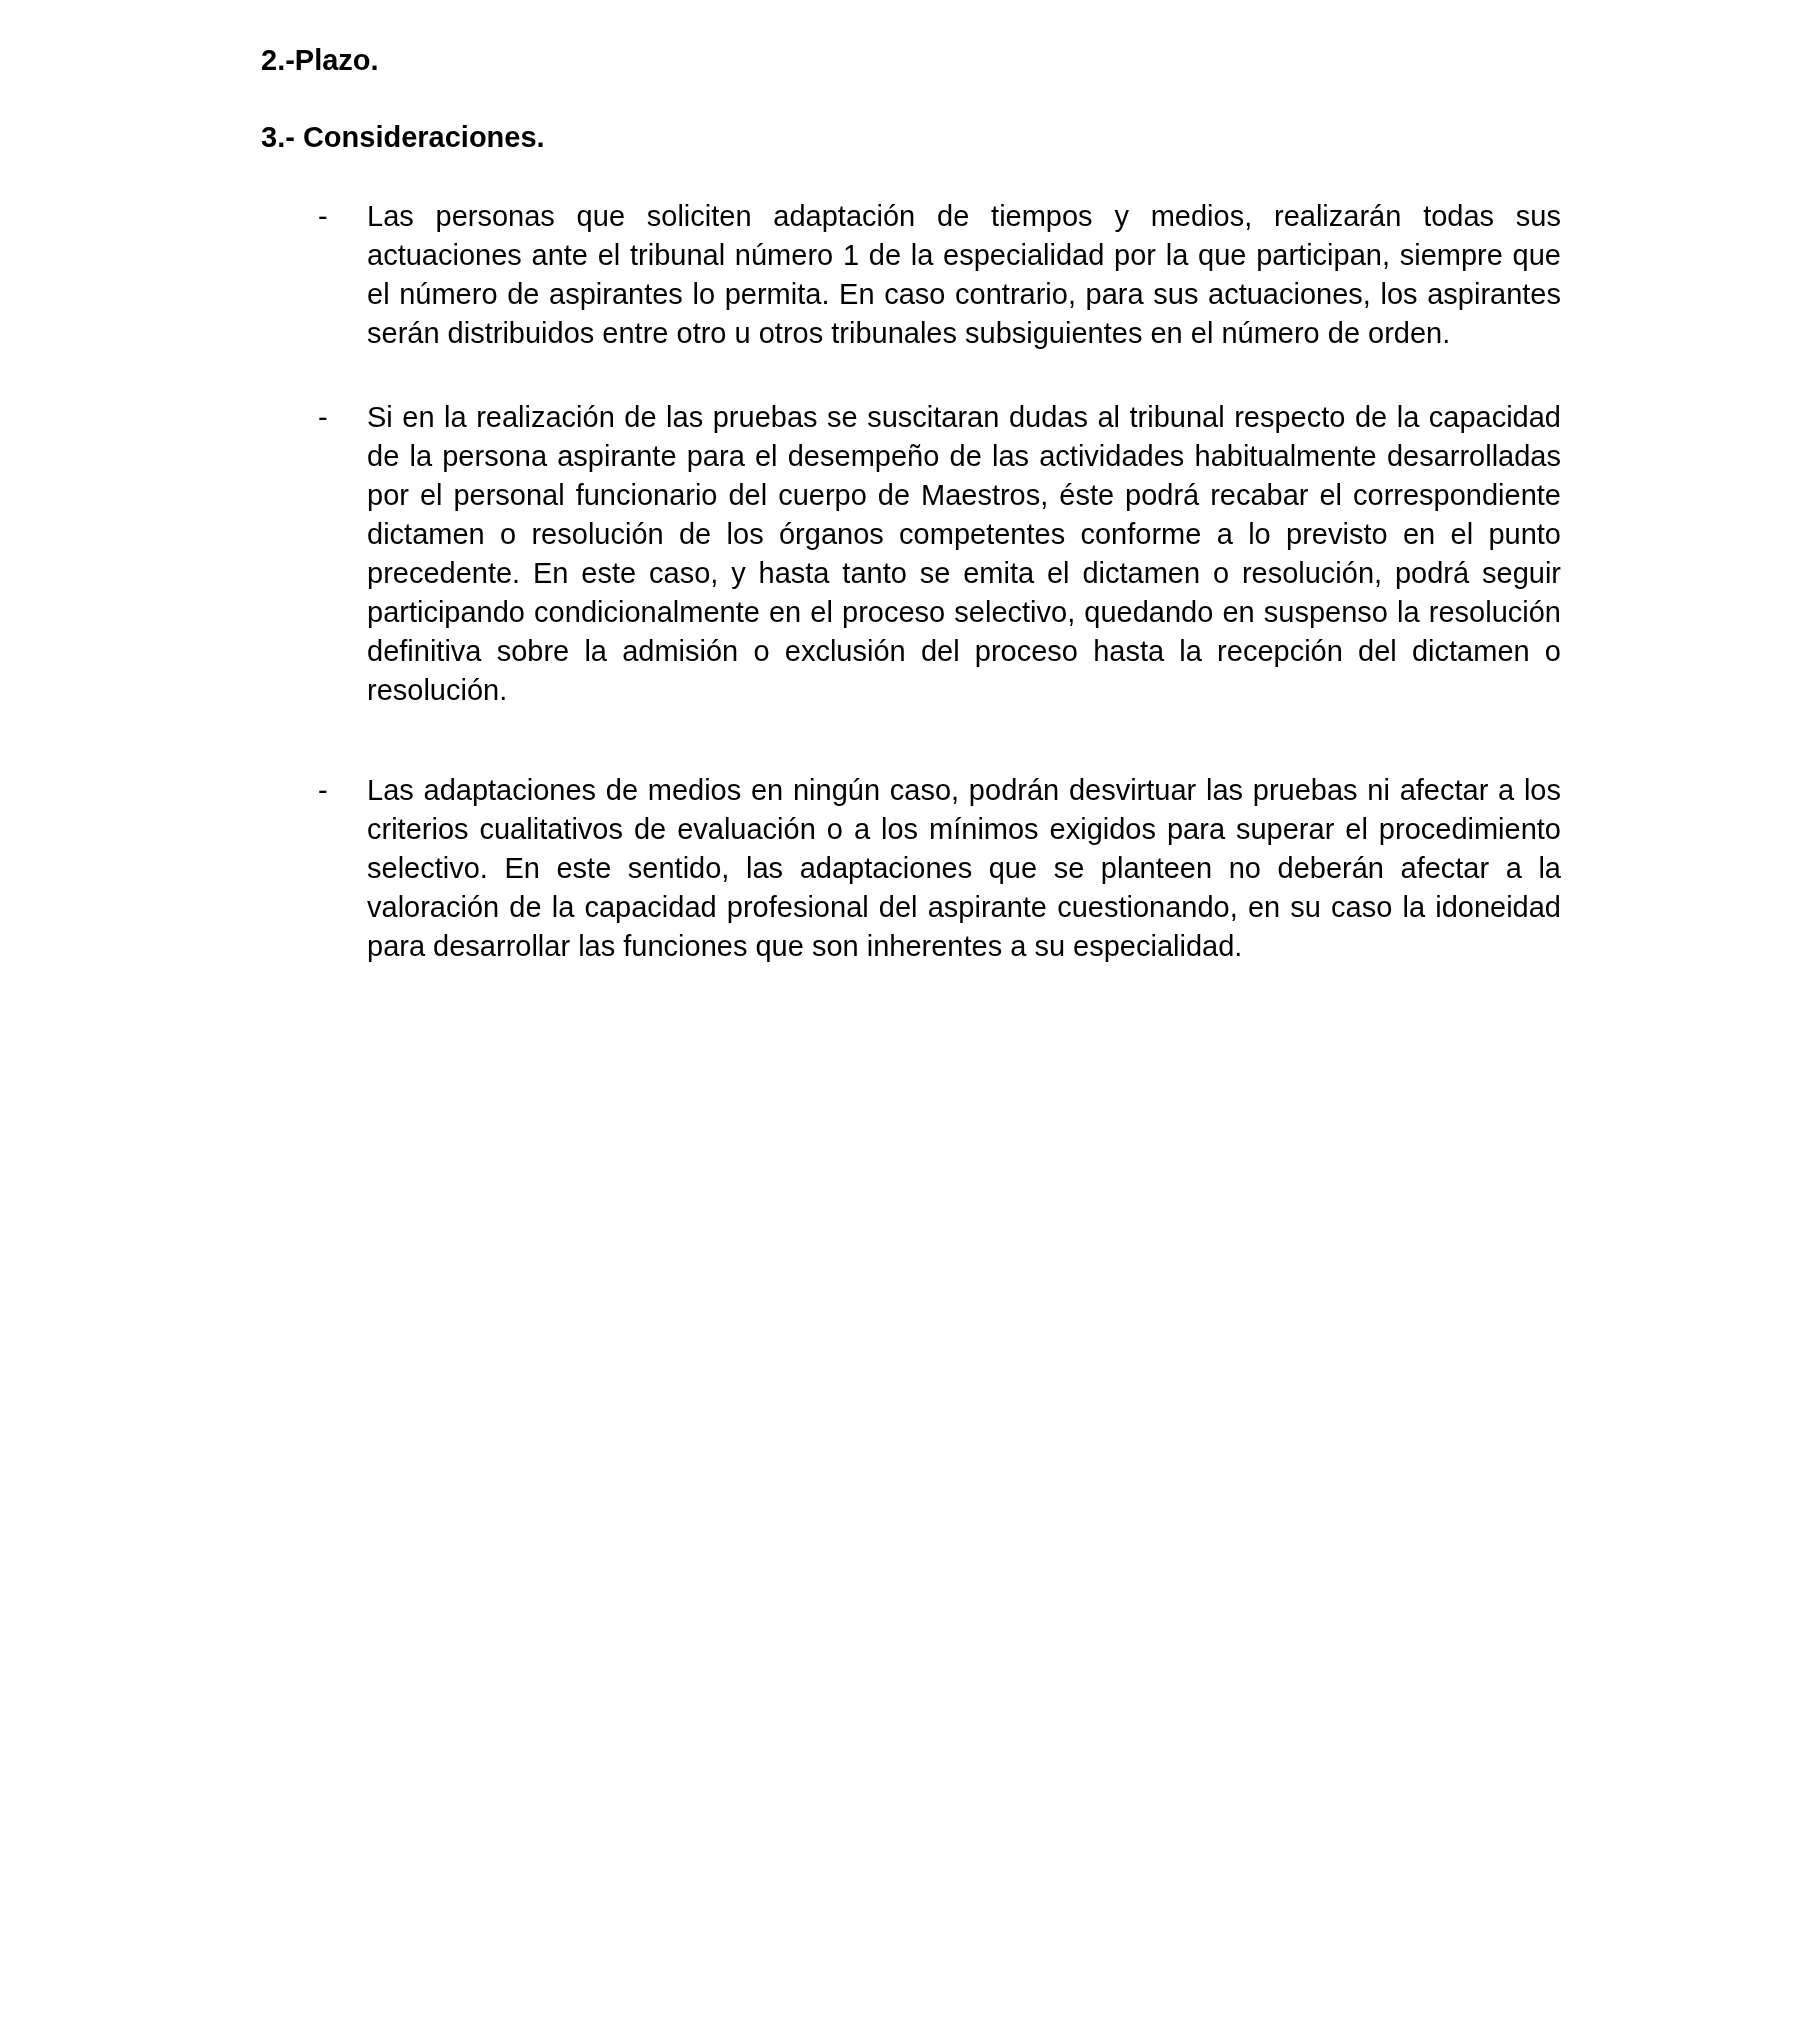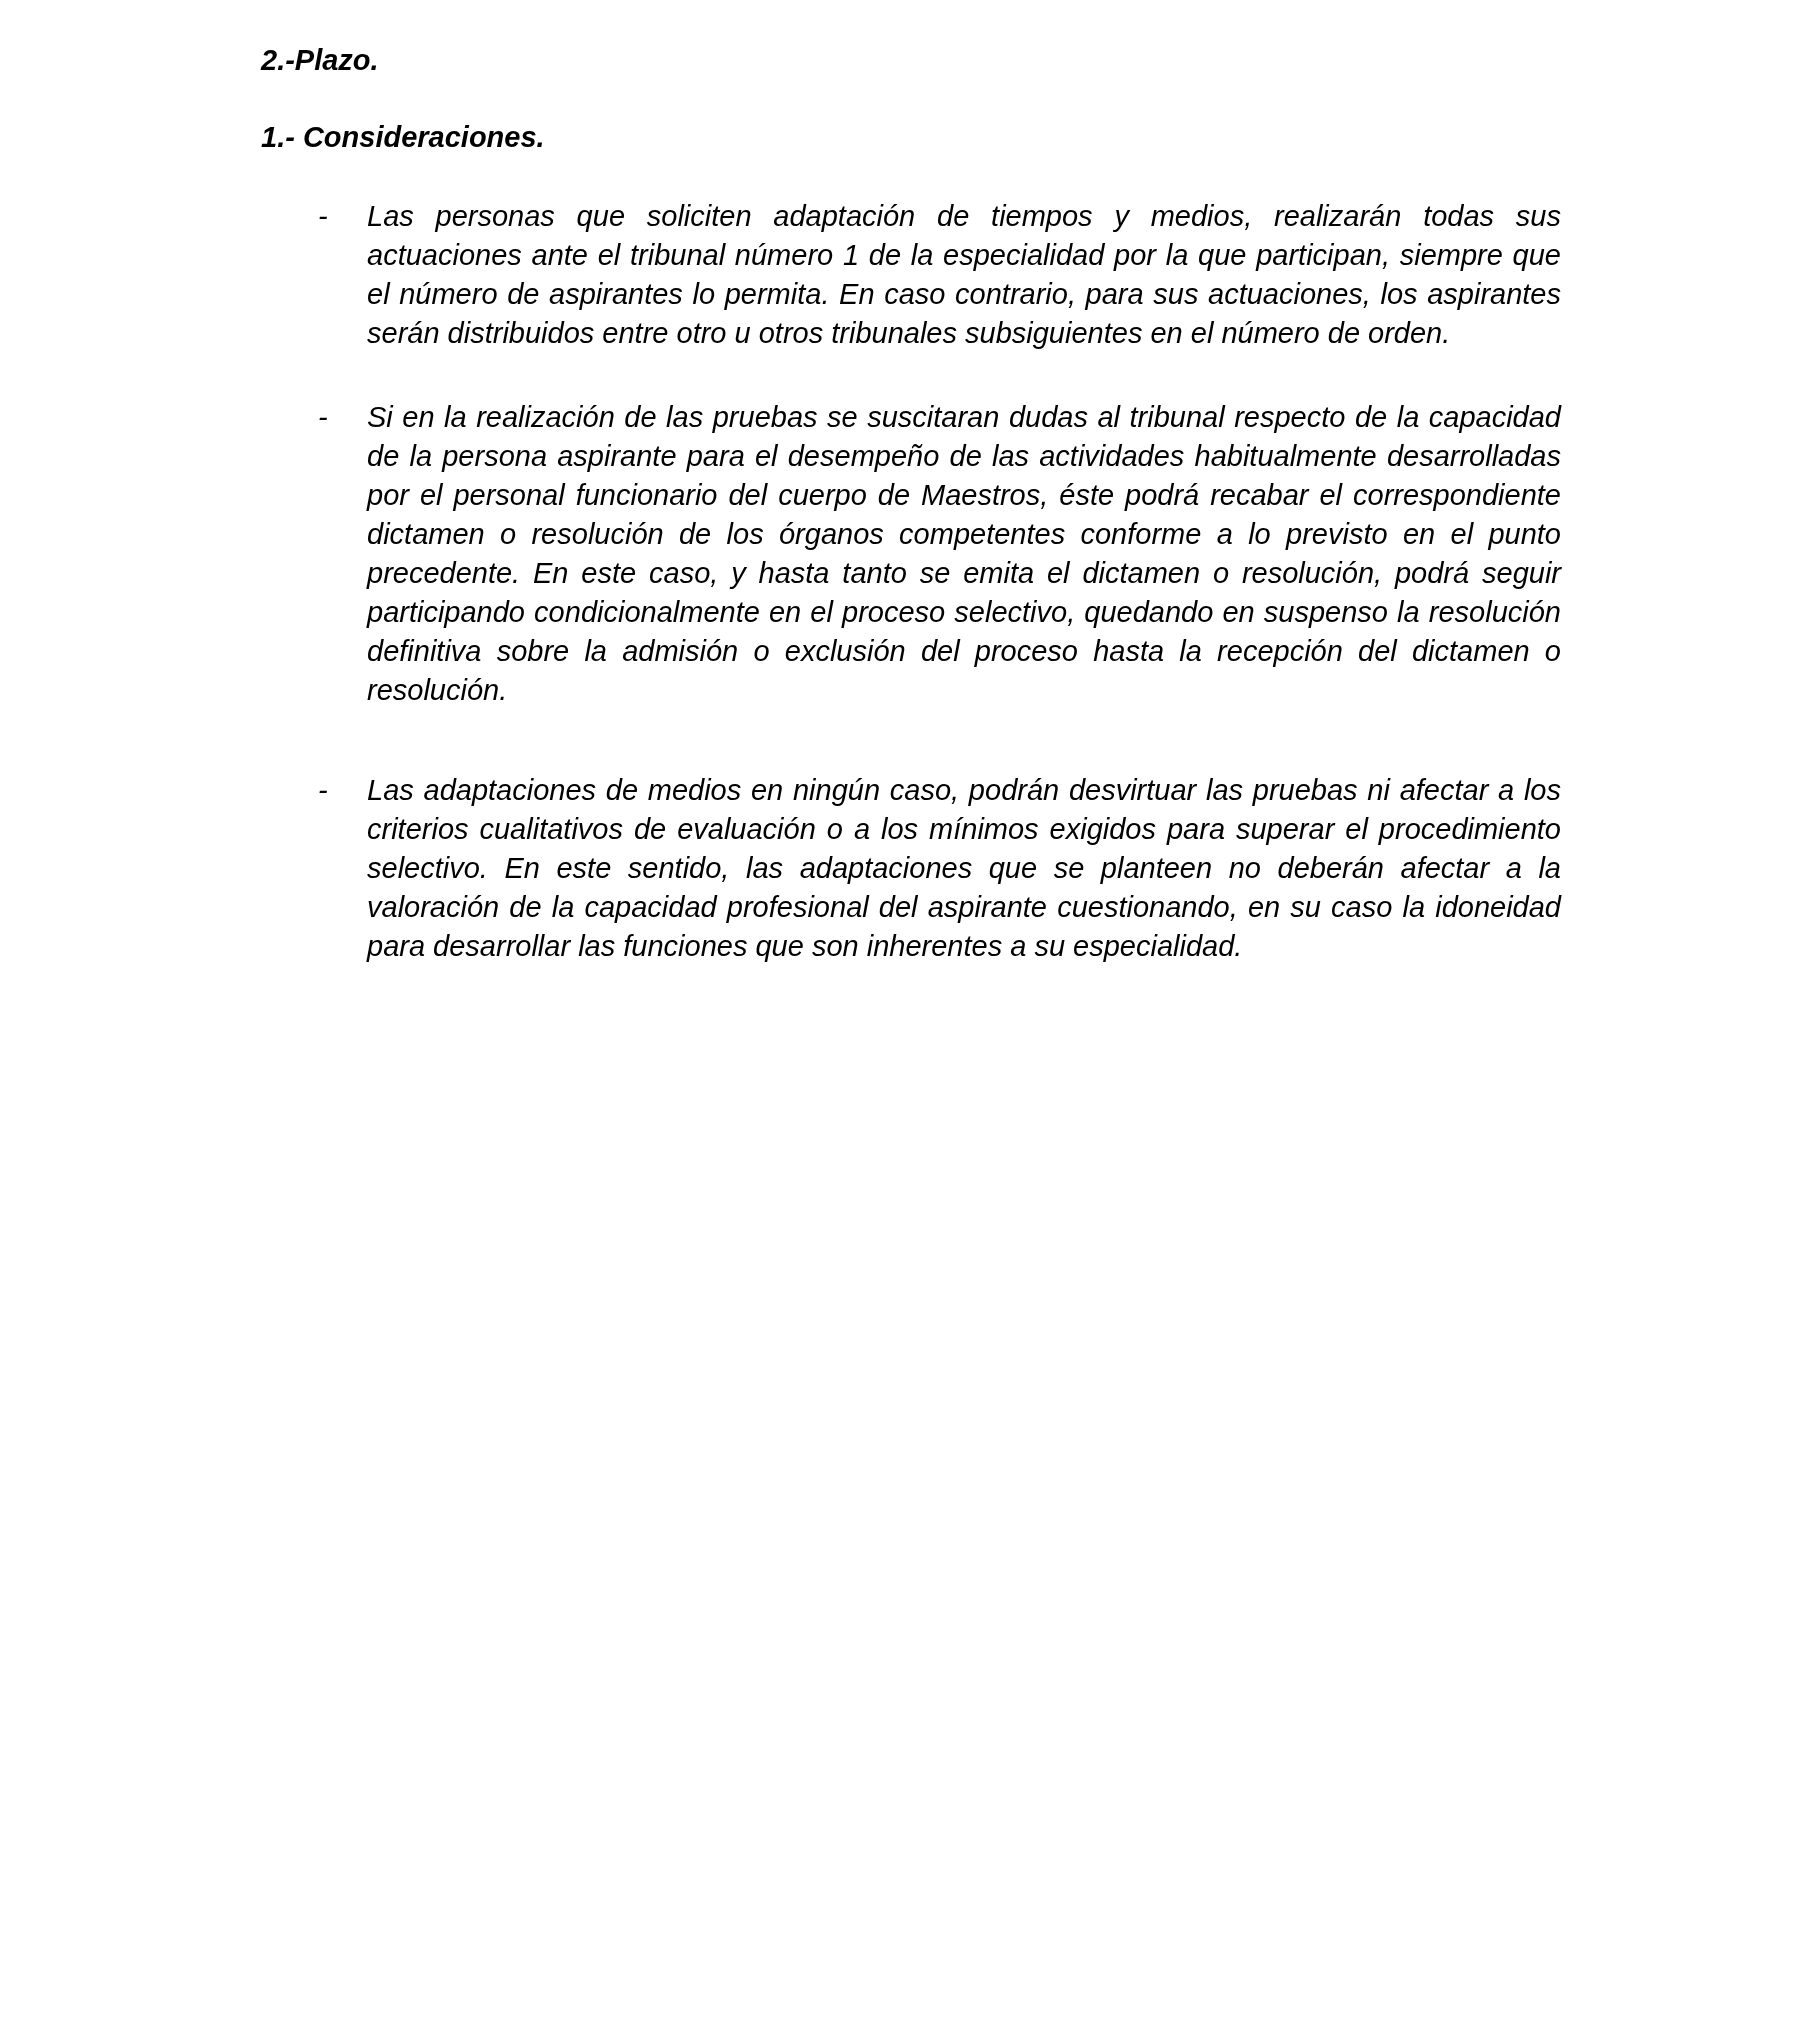--- a/index.html
+++ b/index.html
@@ -20,21 +20,20 @@
     font-family: "Liberation Sans", sans-serif;
     font-size: 29px;
     line-height: 39px;
     box-sizing: border-box;
     padding-top: 41px;
     overflow: hidden;
   }
   .content {
     margin-left: 261px;
     width: 1300px;
-    font-style: italic;
   }
   h2 {
     font-size: 29px;
     line-height: 39px;
     font-weight: bold;
     margin: 0;
   }
   .heading-plazo { margin-bottom: 38px; }
   .para {
     margin: 0 0 52px 0;
@@ -59,21 +58,21 @@
 </style>
 </head>
 <body>
 
 <div class="page">
   <div class="content">
 
     <h2 class="heading-plazo">2.-Plazo.</h2>
 
 
-    <h2 class="heading-consideraciones">1.- Consideraciones.</h2>
+    <h2 class="heading-consideraciones">3.- Consideraciones.</h2>
 
     <div class="bullet b1">
       <span class="dash">-</span>
       <span class="bullet-text">Las personas que soliciten adaptación de tiempos y medios, realizarán todas sus actuaciones ante el tribunal número 1 de la especialidad por la que participan, siempre que el número de aspirantes lo permita. En caso contrario, para sus actuaciones, los aspirantes serán distribuidos entre otro u otros tribunales subsiguientes en el número de orden.</span>
     </div>
 
     <div class="bullet b2">
       <span class="dash">-</span>
       <span class="bullet-text">Si en la realización de las pruebas se suscitaran dudas al tribunal respecto de la capacidad de la persona aspirante para el desempeño de las actividades habitualmente desarrolladas por el personal funcionario del cuerpo de Maestros, éste podrá recabar el correspondiente dictamen o resolución de los órganos competentes conforme a lo previsto en el punto precedente. En este caso, y hasta tanto se emita el dictamen o resolución, podrá seguir participando condicionalmente en el proceso selectivo, quedando en suspenso la resolución definitiva sobre la admisión o exclusión del proceso hasta la recepción del dictamen o resolución.</span>
     </div>

